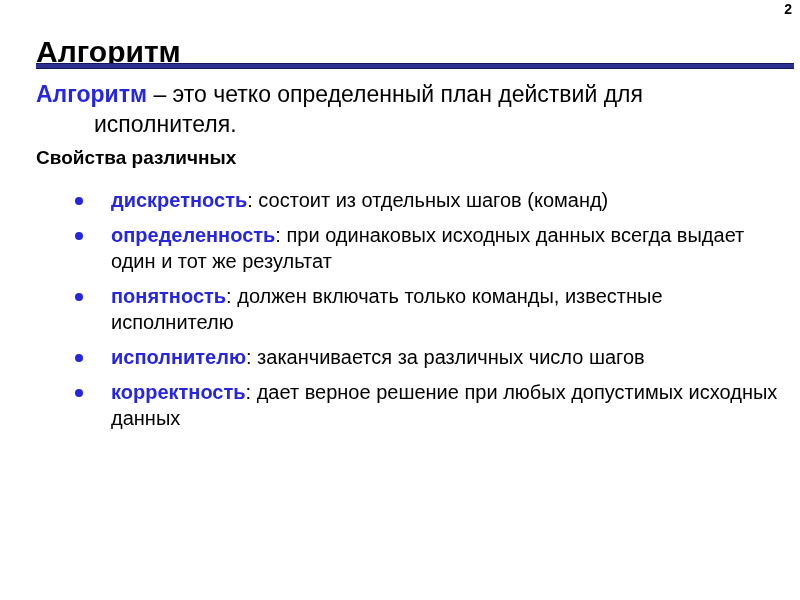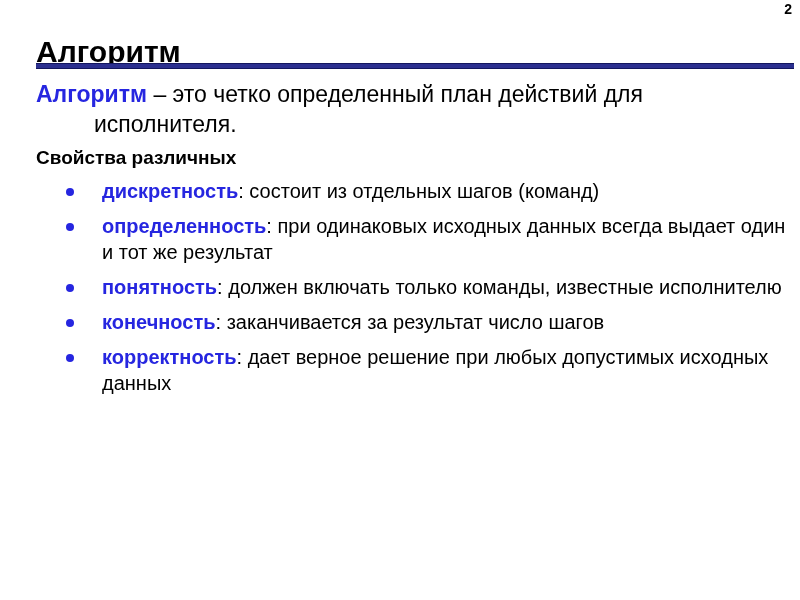--- a/index.html
+++ b/index.html
@@ -86,21 +86,21 @@
   .subhead {
     font-size: 19px;
     font-weight: bold;
     color: #000000;
     margin: 0 0 7px 0;
     line-height: 1.25;
   }
 
   ul.props {
     list-style: none;
-    margin: 8px;
+    margin: 17px;
     padding: 0;
   }
 
   ul.props > li {
     position: relative;
     padding-left: 58px;
     font-size: 20px;
     line-height: 1.30;
     color: #000000;
     margin-bottom: 9px;
@@ -136,18 +136,18 @@
   <div class="body">
 
     <p class="definition"><span class="term">Алгоритм</span><span class="rest"> – это четко определенный план действий для исполнителя.</span></p>
 
     <p class="subhead">Свойства различных</p>
 
     <ul class="props">
       <li><span class="prop-name">дискретность</span><span class="prop-desc">: состоит из отдельных шагов (команд)</span></li>
       <li><span class="prop-name">определенность</span><span class="prop-desc">: при одинаковых исходных данных всегда выдает один и тот же результат</span></li>
       <li><span class="prop-name">понятность</span><span class="prop-desc">: должен включать только команды, известные исполнителю</span></li>
-      <li><span class="prop-name">конечность</span><span class="prop-desc">: заканчивается за результат число шагов</span></li>
+      <li><span class="prop-name">исполнителю</span><span class="prop-desc">: заканчивается за различных число шагов</span></li>
       <li><span class="prop-name">корректность</span><span class="prop-desc">: дает верное решение при любых допустимых исходных данных</span></li>
     </ul>
 
   </div>
 </div>
 
 </body></html>

